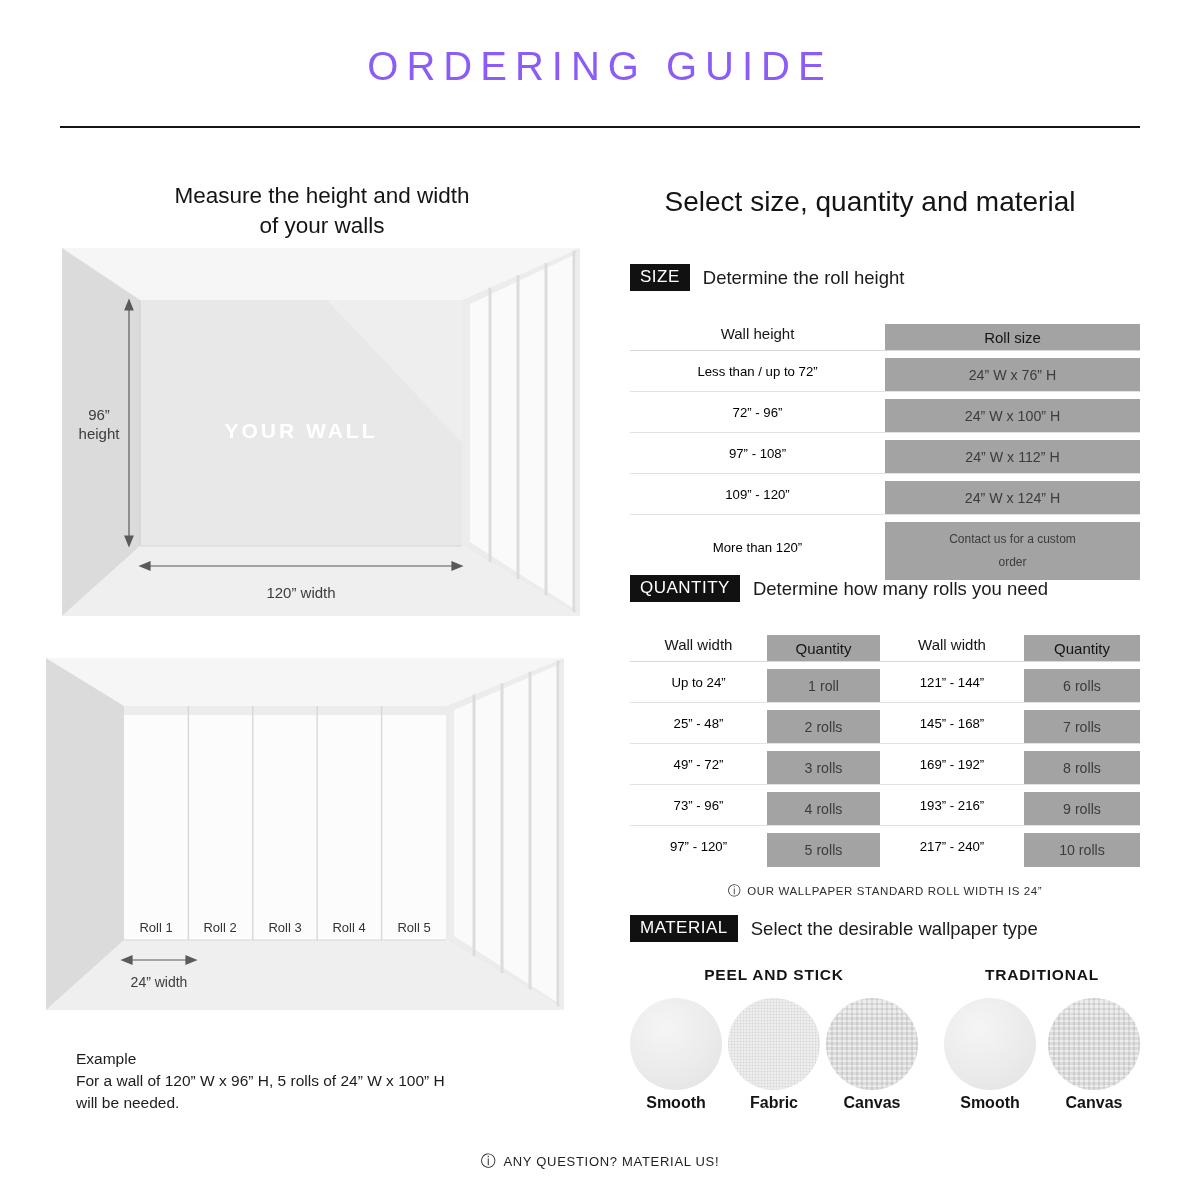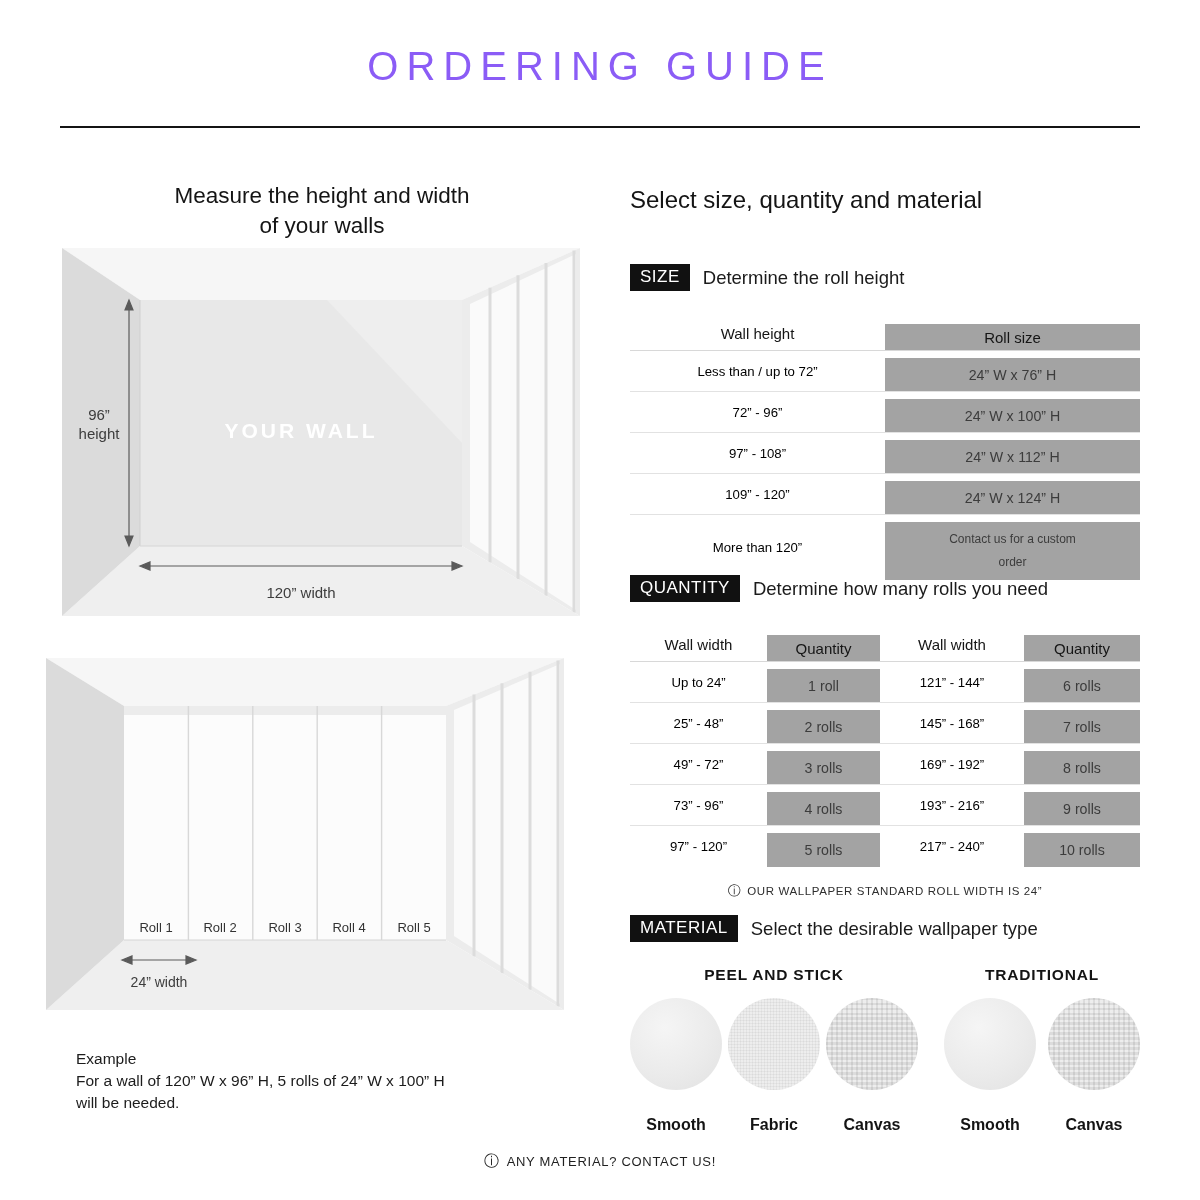--- a/index.html
+++ b/index.html
@@ -5,22 +5,22 @@
   html,body { margin:0; padding:0; background:#ffffff; }
   body { font-family: "Liberation Sans", sans-serif; color:#141414; }
   .page { position:relative; width:1200px; height:1200px; background:#ffffff; overflow:hidden; }
 
   .title { position:absolute; top:44px; left:0; width:1200px; text-align:center;
            font-size:40px; font-weight:500; letter-spacing:8px; color:#8b5cf6; }
   .rule { position:absolute; top:126px; left:60px; width:1080px; border-top:2px solid #141414; }
 
   .left-heading { position:absolute; top:181px; left:62px; width:520px; text-align:center;
                   font-size:22.5px; line-height:30px; font-weight:500; color:#141414; }
-  .right-heading { position:absolute; top:186px; left:630px; width:480px; 
-                   font-size:24px; font-weight:500; color:#141414; }
+  .right-heading { position:absolute; top:186px; left:630px; width:480px; text-align:center;
+                   font-size:28px; font-weight:500; color:#141414; }
 
   .room1 { position:absolute; top:248px; left:62px; width:518px; height:368px; }
   .room2 { position:absolute; top:658px; left:46px; width:518px; height:352px; }
   .room-svg { display:block; }
   .room-svg text { font-family:"Liberation Sans", sans-serif; }
 
   .example { position:absolute; top:1048px; left:76px; width:490px;
              font-size:15.5px; line-height:22px; color:#1c1c1c; }
 
   .section { position:absolute; left:630px; width:510px; }
@@ -52,21 +52,21 @@
               color:#2e2e2e; display:flex; justify-content:center; align-items:center; gap:6px; }
   .qty-note .ic { font-size:13px; }
 
   .mat-groups { display:flex; justify-content:space-between; margin-top:24px; }
   .mat-group-1 { width:288px; }
   .mat-group-2 { width:196px; }
   .group-title { text-align:center; font-weight:700; font-size:15.5px; letter-spacing:0.8px; color:#141414; }
   .swatches { display:flex; justify-content:space-between; margin-top:14px; }
   .swatch-item { width:92px; display:flex; flex-direction:column; align-items:center; }
   .swatch { width:92px; height:92px; border-radius:50%; }
-  .swatch-label { margin-top:26px; font-weight:700; font-size:16px; color:#141414; }
+  .swatch-label { margin-top:4px; font-weight:700; font-size:16px; color:#141414; }
 
   .tex-smooth { background: radial-gradient(circle at 38% 32%, #f5f5f5 0%, #ebebeb 55%, #e1e1e1 100%); }
   .tex-fabric { background:
       repeating-linear-gradient(0deg, #ececec 0px, #ececec 1.5px, #f6f6f6 1.5px, #f6f6f6 3px),
       repeating-linear-gradient(90deg, #ececec 0px, #ececec 1.5px, #f6f6f6 1.5px, #f6f6f6 3px);
       background-blend-mode: multiply; }
   .tex-canvas { background:
       repeating-linear-gradient(0deg, #e5e5e5 0px, #e5e5e5 2.5px, #f7f7f7 2.5px, #f7f7f7 5px),
       repeating-linear-gradient(90deg, #e3e3e3 0px, #e3e3e3 2.5px, #f5f5f5 2.5px, #f5f5f5 5px);
       background-blend-mode: multiply; }
@@ -293,16 +293,16 @@
             <div class="swatch tex-canvas"></div>
             <div class="swatch-label">Canvas</div>
           </div>
         </div>
       </div>
     </div>
   </div>
 
   <div class="footer">
     <span class="ic">ⓘ</span>
-    <span>ANY MATERIAL? CONTACT US!</span>
+    <span>ANY QUESTION? MATERIAL US!</span>
   </div>
 
 </div>
 
 </body></html>

